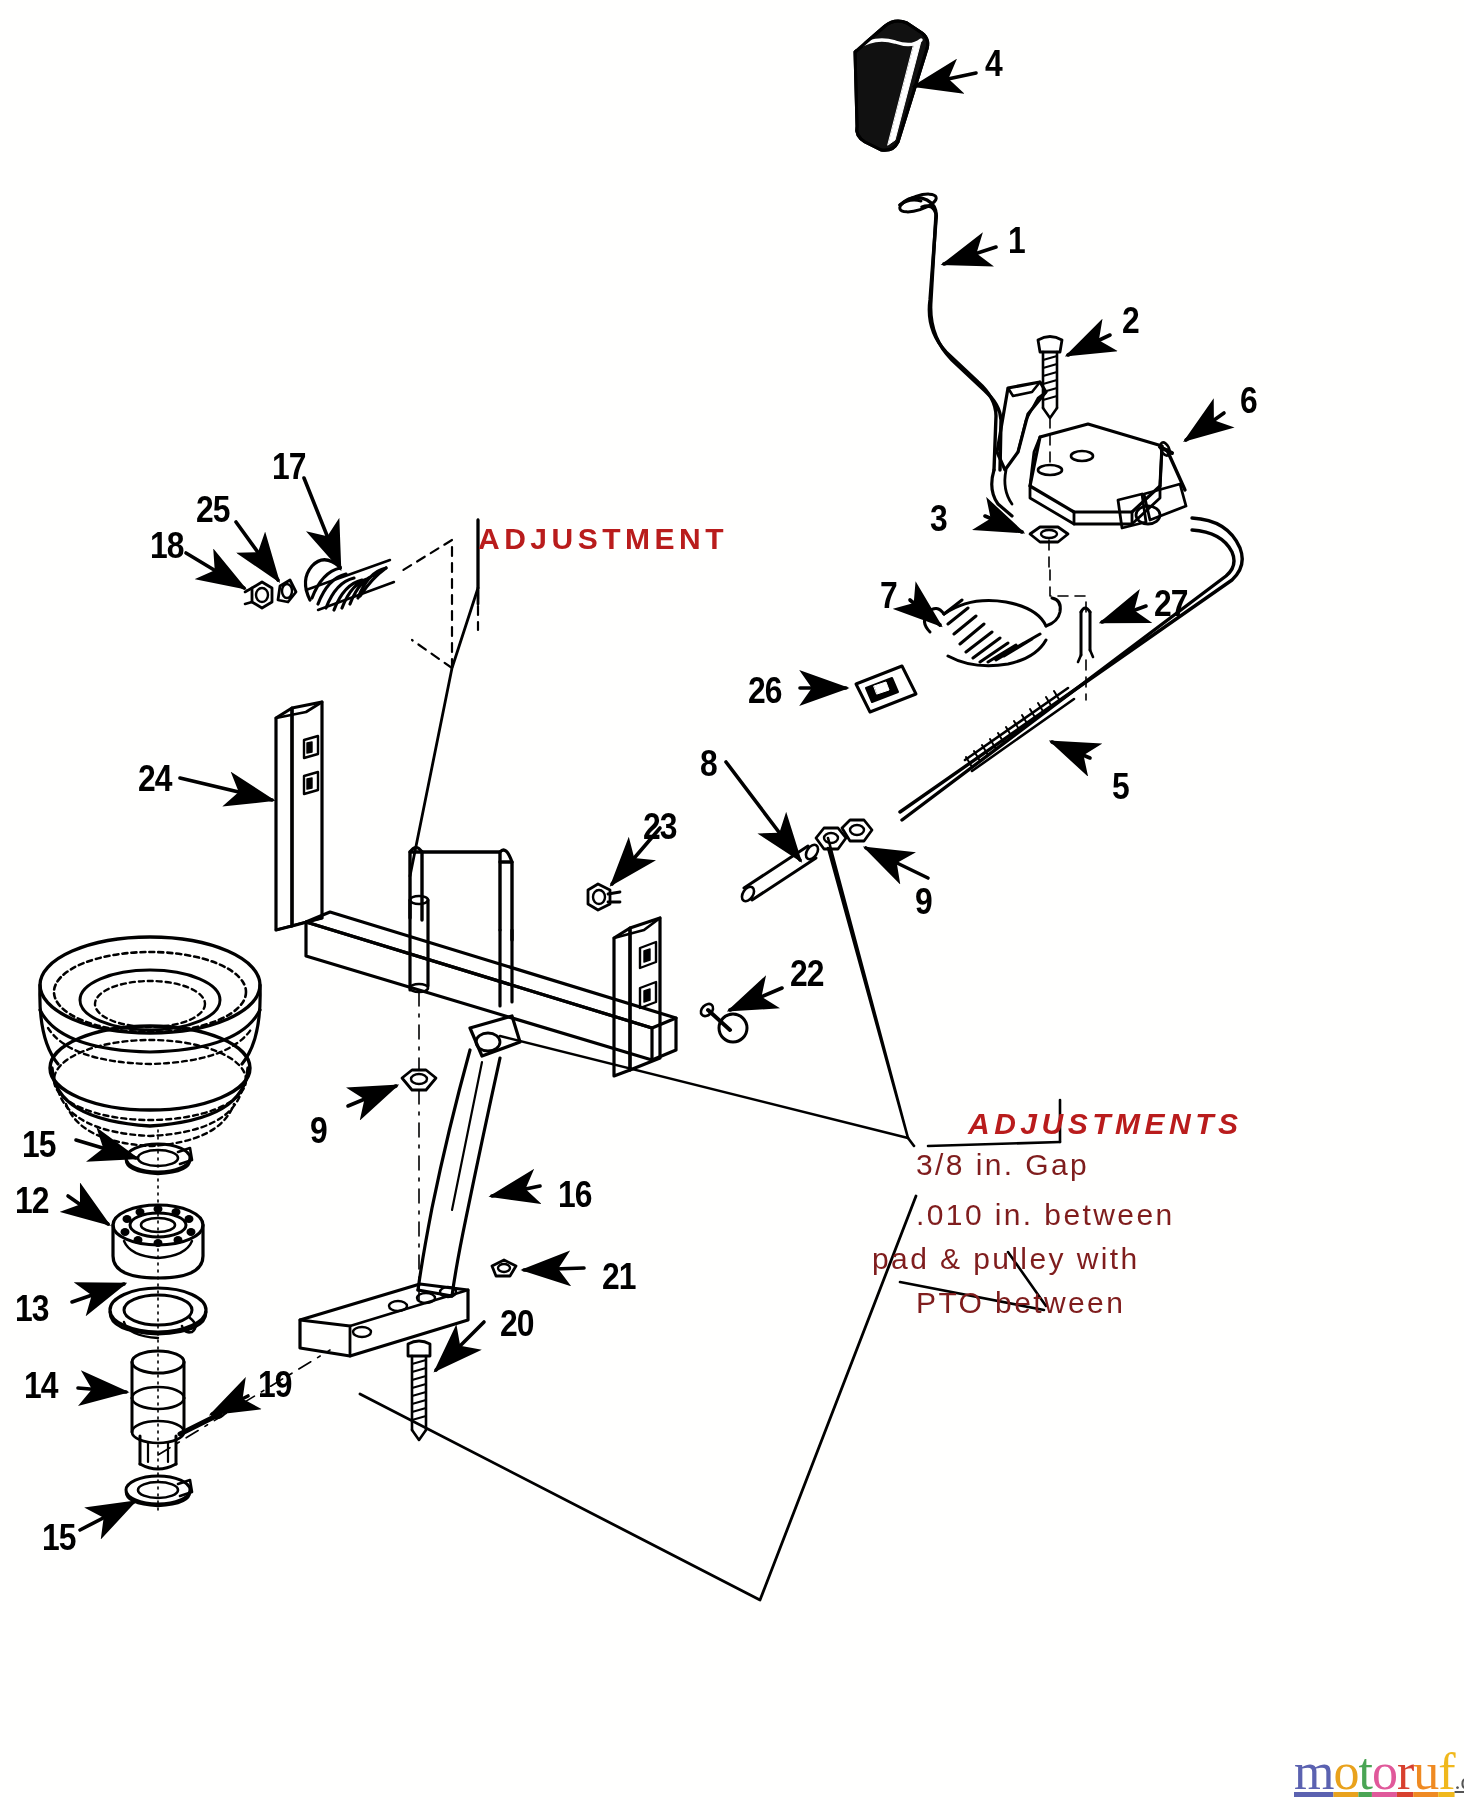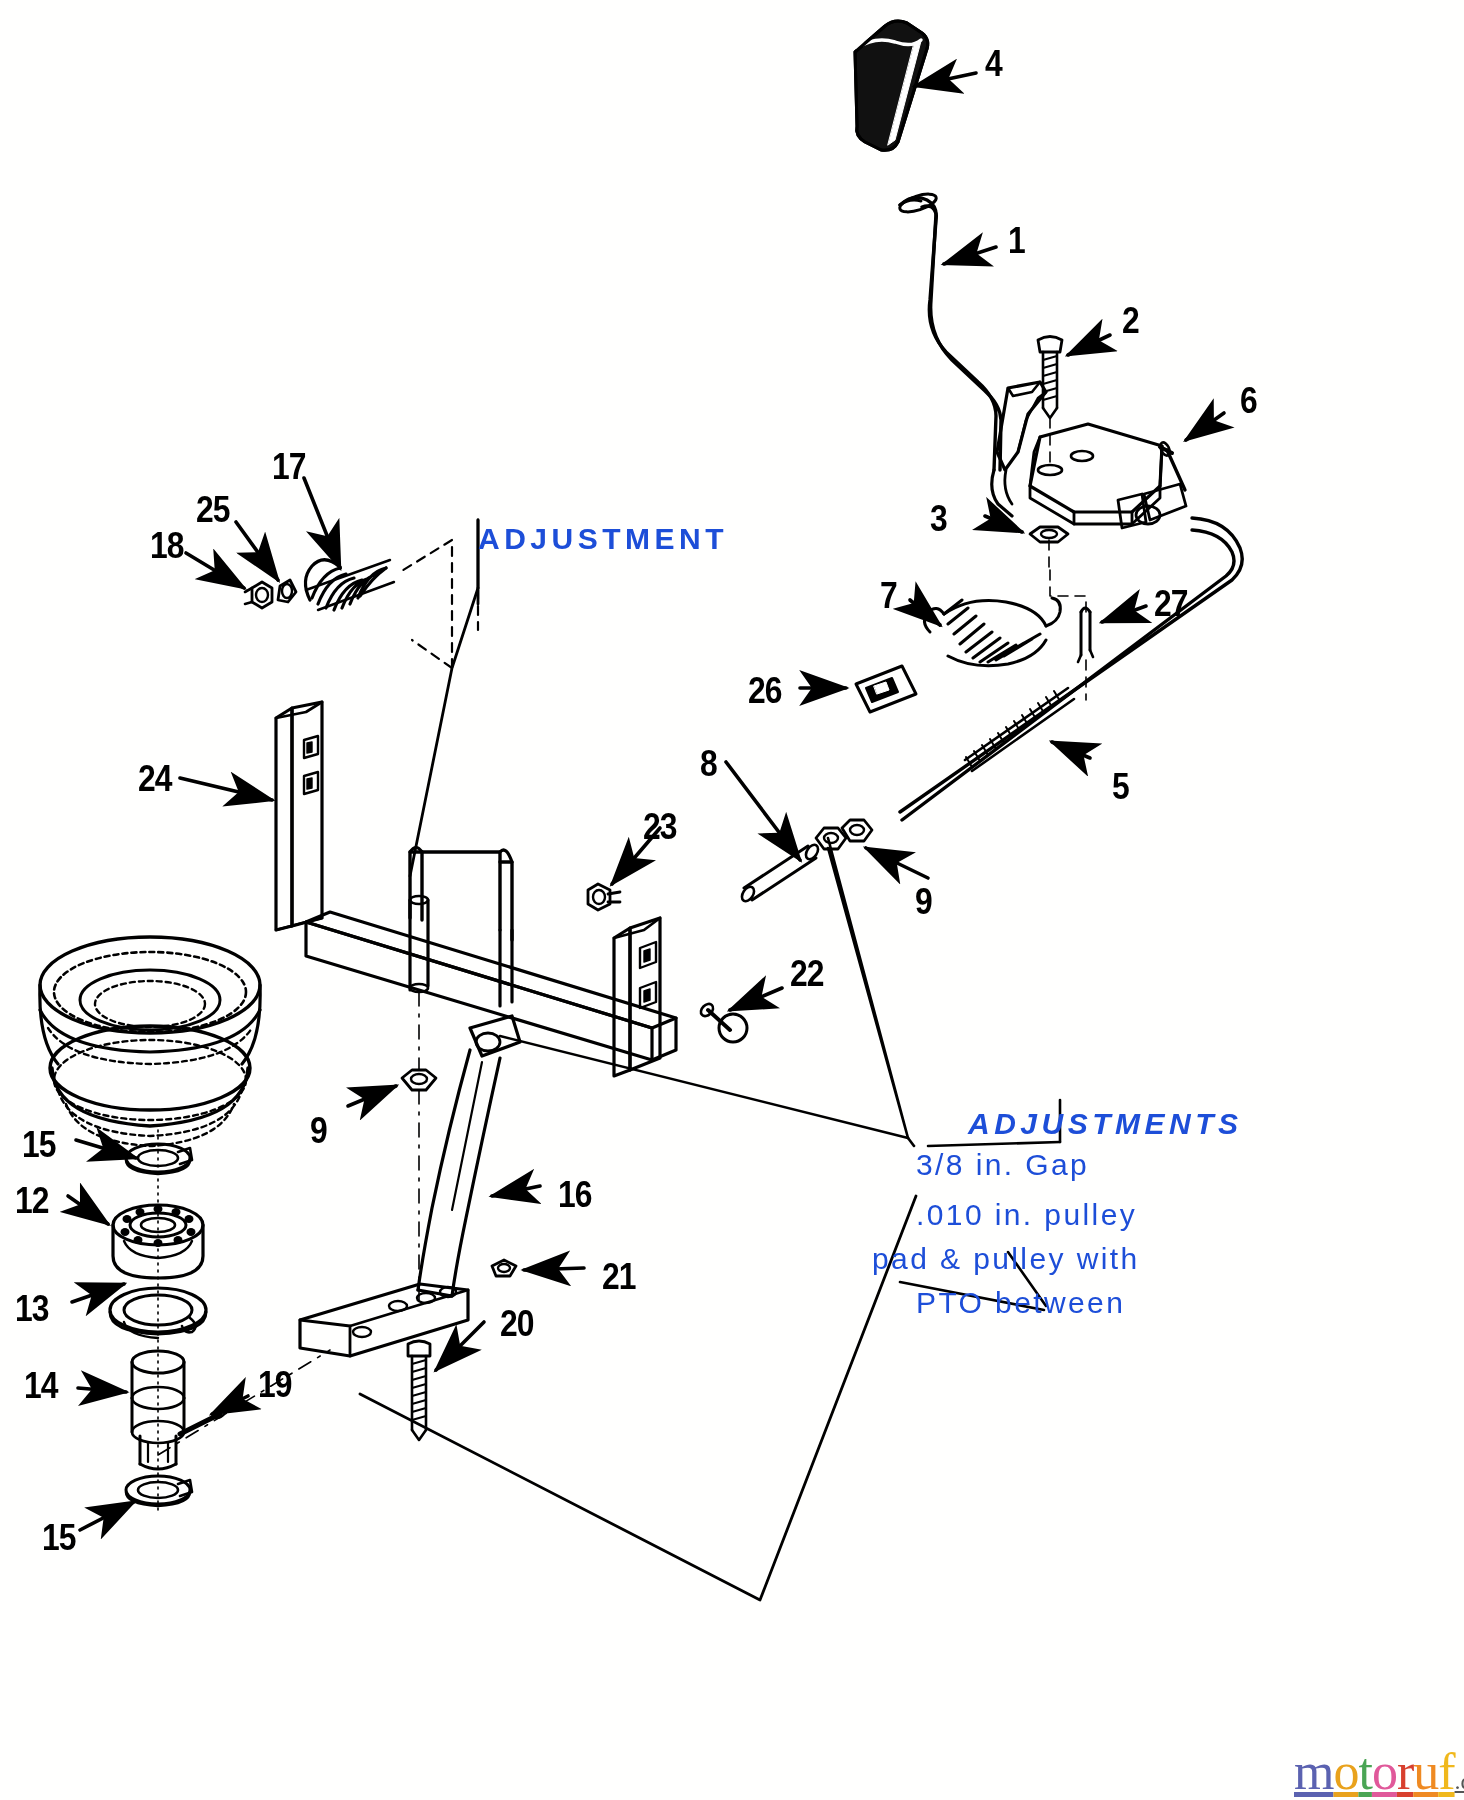--- a/index.html
+++ b/index.html
@@ -21,29 +21,29 @@
     white-space:nowrap;
     transform:scaleX(.86);
     transform-origin:left top;
   }
   .hdr{
     position:absolute;
     font-family:"Liberation Sans", sans-serif;
     font-weight:bold;
     font-size:30px;
     letter-spacing:4.5px;
-    color:#1d4ed8;
+    color:#b91c1c;
     white-space:nowrap;
   }
   .adjtext{
     position:absolute;
     font-family:"Liberation Sans", sans-serif;
     font-size:30px;
     letter-spacing:2.4px;
-    color:#1d4ed8;
+    color:#7f1d1d;
     white-space:nowrap;
   }
   .wm{
     position:absolute;
     font-family:"Liberation Serif", serif;
     font-size:52px;
     white-space:nowrap;
     letter-spacing:-1px;
   }
   .wm span{display:inline-block;text-decoration:underline;}
@@ -418,21 +418,21 @@
       <path d="M900,1282 L1044,1310" stroke-width="2.6"></path>
 
     </g>
   </svg>
 
   <div class="hdr" style="left:478px;top:522px;">ADJUSTMENT</div>
 
   <div class="hdr" style="left:968px;top:1107px;font-style:italic;">ADJUSTMENTS</div>
 
   <div class="adjtext" style="left:916px;top:1148px;">3/8 in. Gap</div>
-  <div class="adjtext" style="left:916px;top:1198px;">.010 in. pulley</div>
+  <div class="adjtext" style="left:916px;top:1198px;">.010 in. between</div>
   <div class="adjtext" style="left:872px;top:1242px;">pad &amp; pulley with</div>
   <div class="adjtext" style="left:916px;top:1286px;">PTO between</div>
 
   <div id="callouts">
       <div class="callout" style="left: 985px; top: 45px;">4</div>
       <div class="callout" style="left: 1008px; top: 222px;">1</div>
       <div class="callout" style="left: 1122px; top: 302px;">2</div>
       <div class="callout" style="left: 1240px; top: 382px;">6</div>
       <div class="callout" style="left: 930px; top: 500px;">3</div>
       <div class="callout" style="left: 272px; top: 448px;">17</div>

